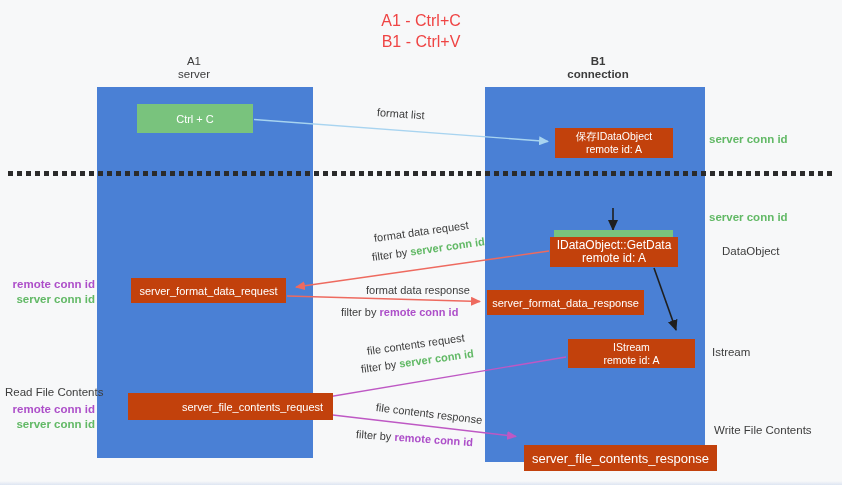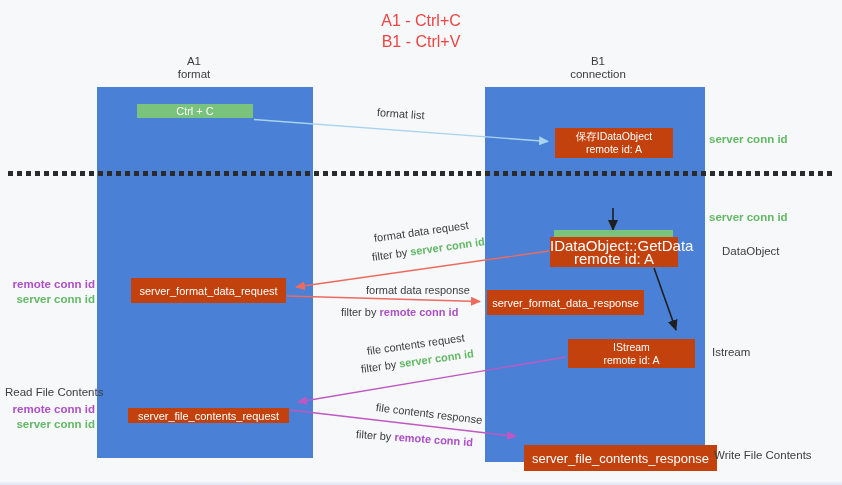--- a/index.html
+++ b/index.html
@@ -17,41 +17,41 @@
   }
   .lane{
     position:absolute;background:#4a80d5;
   }
   #lane-a1{left:97px;top:87px;width:216px;height:371px;}
   #lane-b1{left:485px;top:87px;width:220px;height:375px;}
   .lane-header{
     position:absolute;text-align:center;font-size:11.5px;line-height:13px;color:#3c3c3c;
   }
   #hdr-a1{left:134px;top:55px;width:120px;}
-  #hdr-b1{left:538px;top:55px;width:120px;}
+  #hdr-b1{left:538px;top:55px;width:120px;font-weight:bold;}
   .dotted-line{
     position:absolute;left:8px;top:171px;width:828px;height:5px;
     background:repeating-linear-gradient(90deg,#2b2b2b 0 5px,transparent 5px 9px);
   }
   .node{
     position:absolute;display:flex;flex-direction:column;
     align-items:center;justify-content:center;
     color:#ffffff;text-align:center;
   }
   .node .l1,.node .l2{display:block;width:100%;}
   .green{background:#79c37d;}
   .orange{background:#c2410c;}
-  #node-ctrl-c{left:137px;top:104px;width:116px;height:14px;font-size:11px;}
+  #node-ctrl-c{left:137px;top:104px;width:116px;height:29px;font-size:11px;}
   #node-save-obj{left:555px;top:128px;width:118px;height:30px;font-size:10.5px;line-height:13px;}
   #node-ctrl-v{left:554px;top:182px;width:119px;height:26px;font-size:11px;margin-top:48px;}
-  #node-getdata{left:550px;top:237px;width:128px;height:30px;font-size:15px;line-height:13px;}
+  #node-getdata{left:550px;top:237px;width:128px;height:30px;font-size:12px;line-height:13px;}
   #node-fmt-req{left:131px;top:278px;width:155px;height:25px;font-size:11px;}
   #node-fmt-resp{left:487px;top:290px;width:157px;height:25px;font-size:11px;}
   #node-istream{left:568px;top:339px;width:127px;height:29px;font-size:10.5px;line-height:13px;}
-  #node-file-req{left:128px;top:408px;width:161px;height:15px;font-size:11px;}
+  #node-file-req{left:128px;top:393px;width:161px;height:27px;font-size:11px;padding-left:44px;}
   #node-file-resp{left:524px;top:445px;width:193px;height:26px;font-size:13px;}
   svg.arrows{position:absolute;left:0;top:0;pointer-events:none;}
   .flow-label{
     position:absolute;font-size:11px;color:#3d3d3d;white-space:nowrap;
     transform-origin:left center;
   }
   .flow-label b.k-green{color:#62b966;font-weight:bold;}
   .flow-label b.k-purple{color:#ad4fc9;font-weight:bold;}
   #fl-format-list{left:377px;top:106px;transform:rotate(4deg);}
   #fl-fmt-req{left:374px;top:232px;transform:rotate(-8deg);}
@@ -65,21 +65,21 @@
   .side-label{
     position:absolute;font-size:11.5px;white-space:nowrap;color:#3d3d3d;
   }
   .side-label.green{background:none;color:#62b966;font-weight:bold;}
   .side-label.purple{color:#ad4fc9;font-weight:bold;}
   .right-align{text-align:right;width:90px;}
   #sl-r1{left:709px;top:133px;}
   #sl-r2{left:709px;top:211px;}
   #sl-r3{left:722px;top:245px;}
   #sl-r4{left:712px;top:346px;}
-  #sl-r5{left:714px;top:449px;}
+  #sl-r5{left:714px;top:424px;}
   #sl-l1{left:5px;top:278px;}
   #sl-l2{left:5px;top:293px;}
   #sl-l3{left:5px;top:386px;}
   #sl-l4{left:5px;top:403px;}
   #sl-l5{left:5px;top:418px;}
   .bottom-edge{
     position:absolute;left:0;bottom:0;width:842px;height:4px;
     background:linear-gradient(#f7f8f9,#dde5f2);
   }
 </style>
@@ -88,21 +88,21 @@
 
 <div class="canvas">
 
   <div class="title">
     <div>A1 - Ctrl+C</div>
     <div>B1 - Ctrl+V</div>
   </div>
 
   <div class="lane-header" id="hdr-a1">
     <div>A1</div>
-    <div>format</div>
+    <div>server</div>
   </div>
   <div class="lane-header" id="hdr-b1">
     <div>B1</div>
     <div>connection</div>
   </div>
 
   <div class="lane" id="lane-a1"></div>
   <div class="lane" id="lane-b1"></div>
 
   <div class="dotted-line"></div>

